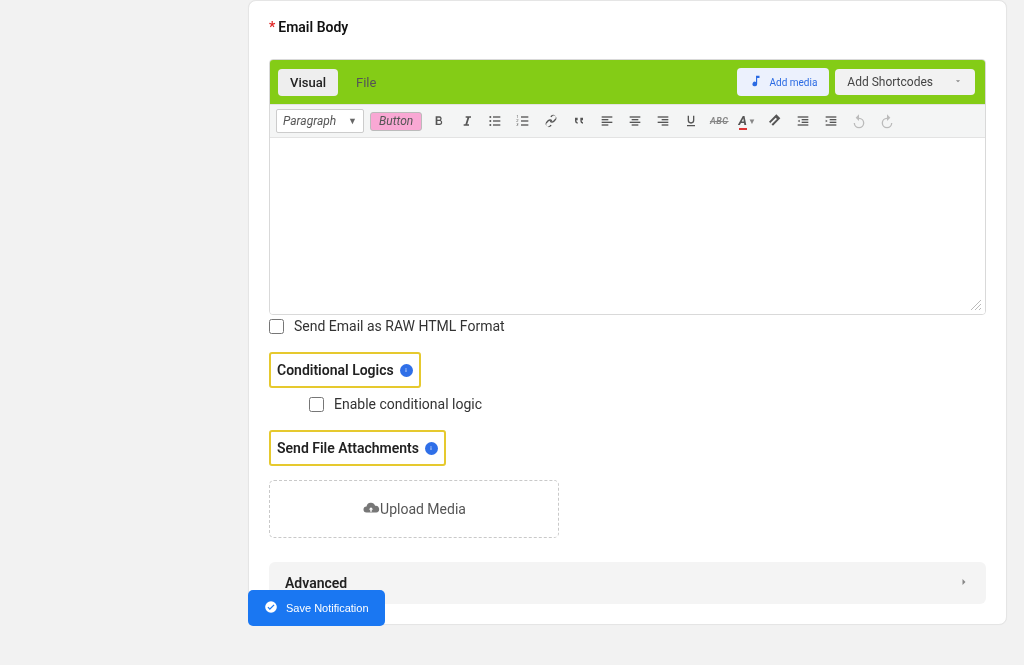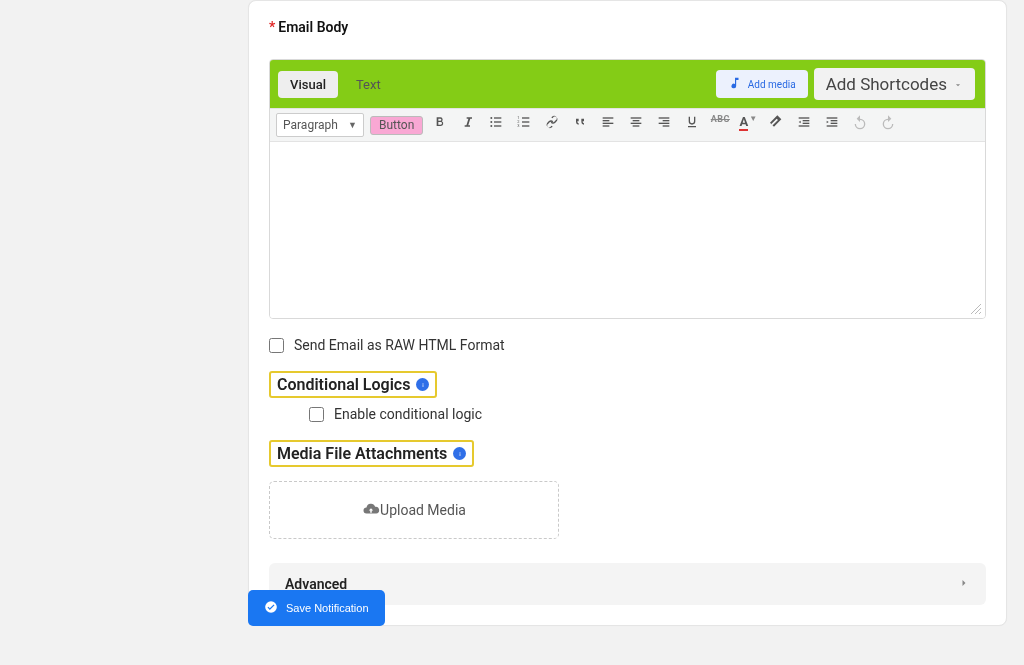--- a/index.html
+++ b/index.html
@@ -71,38 +71,39 @@
     color: #2a6ae3;
     font-size: 10px;
     padding: 6px 12px;
     border-radius: 4px;
     cursor: pointer;
   }
   .add-media svg { width: 14px; height: 14px; fill: #2a6ae3; }
   .add-shortcodes {
     display: inline-flex;
     align-items: center;
-    gap: 6px;
+    gap: 20px;
     background: #f2f2f2;
     color: #444;
-    font-size: 17px;
+    font-size: 12px;
     padding: 6px 12px;
     border-radius: 4px;
     cursor: pointer;
   }
   .add-shortcodes svg { width: 10px; height: 10px; fill: #888; }
 
   .editor-toolbar {
     display: flex;
     align-items: center;
     gap: 6px;
     padding: 4px 6px;
     background: #f4f5f5;
     border-top: 1px solid #e3e3e3;
     border-bottom: 1px solid #e3e3e3;
+    font-style: italic;
   }
   .tb-select {
     display: flex; align-items: center; justify-content: space-between;
     width: 88px; height: 24px;
     background: #fff;
     border: 1px solid #ccc;
     border-radius: 2px;
     font-size: 12px;
     padding: 0 6px;
     color: #555;
@@ -115,21 +116,21 @@
     border: 1px solid #bbb;
     border-radius: 3px;
     font-size: 12px;
     padding: 0 8px;
     display: flex; align-items: center;
     color: #555;
     cursor: pointer;
   }
   .tb-icon {
     width: 22px; height: 22px;
-    display: flex; align-items: flex-start; justify-content: center;
+    display: flex; align-items: center; justify-content: center;
     color: #555;
     cursor: pointer;
     border-radius: 2px;
   }
   .tb-icon svg { width: 16px; height: 16px; fill: #555; }
   .tb-icon.dim svg { fill: #bbb; }
   .tb-icon .abc { font-size: 9px; font-weight:700; letter-spacing:0.5px; text-decoration: line-through; color:#888;}
   .tb-icon .Aunder { font-weight:700; font-size:13px; border-bottom:2px solid #d33; color:#555;}
   .tb-icon .mini-caret { font-size:8px; color:#888; margin-left:1px;}
 
@@ -140,40 +141,40 @@
   }
   .resize {
     position: absolute; right: 2px; bottom: 2px;
     width: 14px; height: 14px;
     cursor: nwse-resize;
   }
   .resize svg { width: 14px; height: 14px; stroke: #bbb; }
 
   .check-row {
     display: flex; align-items: center; gap: 10px;
-    margin-top: 18px;
+    margin-top: 3px;
     font-size: 14px;
     color: #333;
   }
   .check-row input[type=checkbox] {
     width: 15px; height: 15px;
     accent-color: #888;
     cursor: pointer;
   }
 
   .section-hilite {
     display: inline-flex;
     align-items: center;
     gap: 6px;
     border: 2px solid #e6c92e;
     border-radius: 3px;
-    padding: 2px 6px;
+    padding: 8px 6px;
     margin-top: 18px;
     font-weight: 600;
-    font-size: 16px;
+    font-size: 14px;
     color: #222;
   }
   .info-dot {
     width: 13px; height: 13px; border-radius: 50%;
     background: #2f6fe8; display:inline-flex;align-items:center;justify-content:center;
   }
   .info-dot::after { content: ""; }
   .info-dot svg { width: 8px; height: 8px; fill: #fff; }
 
   .upload-box {
@@ -224,21 +225,21 @@
 
   <div class="card">
 
     <div class="label-row">
       <span class="req">*</span><span>Email Body</span>
     </div>
 
     <div class="editor-wrap">
       <div class="editor-topbar">
         <div class="tab active">Visual</div>
-        <div class="tab">Text</div>
+        <div class="tab">File</div>
         <div class="spacer"></div>
         <div class="add-media">
           <span>
             <svg viewBox="0 0 24 24">
                 <path d="M12 3v10.55A4 4 0 1 0 14 17V7h4V3z"></path>
               </svg>
           </span>
           <span>Add media</span>
         </div>
         <div class="add-shortcodes">
@@ -395,21 +396,21 @@
       </div>
     </div>
 
     <label class="check-row" style="margin-top:8px;padding-left:40px;">
       <input type="checkbox" style="">
       <span>Enable conditional logic</span>
     </label>
 
     <div>
       <div class="section-hilite">
-        <span>Media File Attachments</span>
+        <span>Send File Attachments</span>
         <span class="info-dot">
             <svg viewBox="0 0 24 24">
               <path d="M11 10h2v8h-2zm0-4h2v2h-2z"></path>
             </svg>
           </span>
       </div>
     </div>
 
     <div class="upload-box">
       <span>

